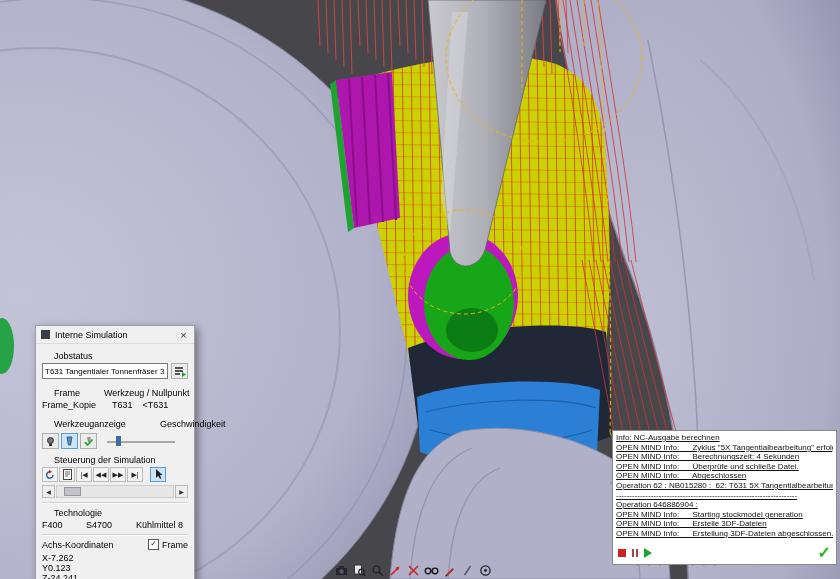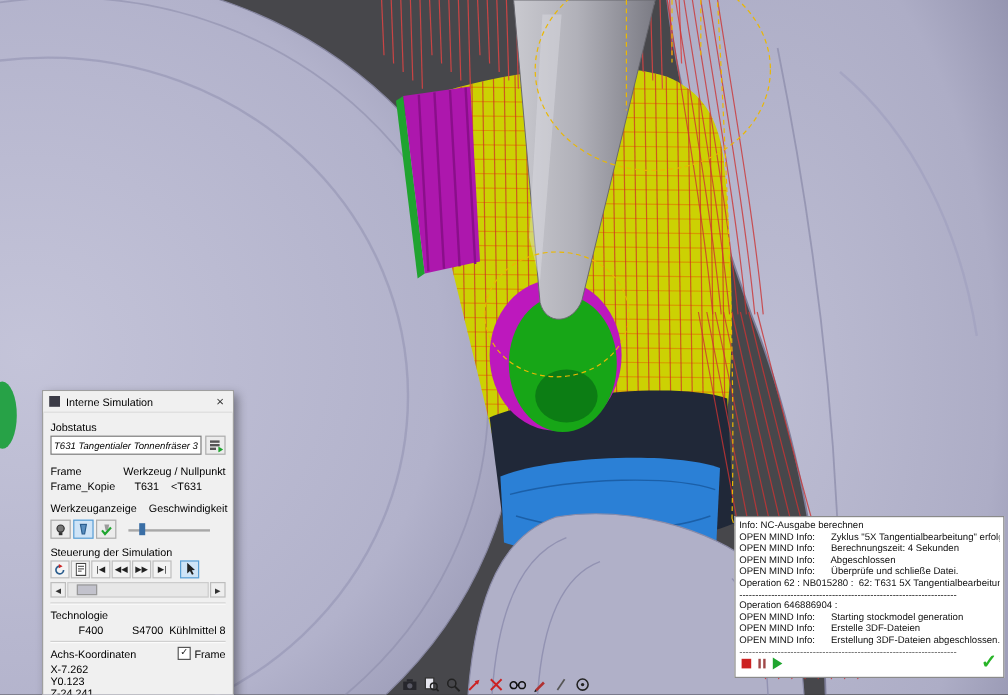--- a/index.html
+++ b/index.html
@@ -10,24 +10,24 @@
   
   .sim-dialog{position:absolute;left:35px;top:325px;width:158px;background:#f0f0f0;
       border:1px solid #9f9f9f;box-shadow:3px 3px 8px rgba(0,0,0,.4);
       font-size:9px;color:#000;}
   .titlebar{height:17px;display:flex;align-items:center;padding:0 3px;background:#f0f0f0;
       border-bottom:1px solid #dcdcdc;}
   .title-icon{width:9px;height:9px;background:#3b3b46;margin:0 2px;}
   .title-text{flex:1;margin-left:3px;font-size:9px;white-space:nowrap;}
   .close-btn{width:15px;text-align:center;font-size:11px;color:#333;}
   .dlg-body{padding:3px 6px 6px;}
-  .lbl{margin:4px 0 2px;white-space:nowrap;}
+  .lbl{margin:4px 12px 2px;white-space:nowrap;}
   .combo-row{display:flex;gap:3px;align-items:center;}
   .combo{flex:1;height:14px;background:#fff;border:1px solid #7a7a7a;display:flex;
-      align-items:center;padding:0 2px;font-size:8px;white-space:nowrap;overflow:hidden;font-style:italic;}
+      align-items:center;padding:0 2px;font-size:8px;white-space:nowrap;overflow:hidden;}
   .combo .arr{margin-left:auto;font-size:7px;color:#444;padding-left:2px;}
   .iconbtn{width:17px;height:16px;border:1px solid #adadad;background:#ececec;display:flex;
       align-items:center;justify-content:center;padding:0;box-sizing:border-box;}
   .iconbtn.pressed{background:#cfe4f7;border-color:#5a9fd4;}
   .cols{display:flex;}
   .c1{width:70px;}
   .c2{flex:1;white-space:nowrap;}
   .val-gap{display:inline-block;width:10px;}
   .toolrow{display:flex;align-items:center;margin-top:2px;}
   .tgl-group{display:flex;gap:2px;}
@@ -38,36 +38,36 @@
   .pbtn{min-width:16px;height:15px;border:1px solid #bdbdbd;background:#f3f3f3;font-size:7px;
       display:flex;align-items:center;justify-content:center;padding:0 1px;box-sizing:border-box;color:#222;}
   .pbtn.active{background:#cfe4f7;border-color:#5a9fd4;}
   .pb-spacer{width:5px;}
   .hscroll{display:flex;align-items:center;margin:2px 0 3px;height:13px;gap:1px;}
   .hs-btn{width:13px;height:13px;font-size:6px;border:1px solid #bdbdbd;background:#eee;
       display:flex;align-items:center;justify-content:center;box-sizing:border-box;color:#333;}
   .hs-track{flex:1;height:11px;background:#e7e7e7;border:1px solid #ccc;position:relative;}
   .hs-thumb{position:absolute;left:7px;top:1px;width:15px;height:7px;background:#c2c2cc;border:1px solid #999;}
   .sep{border-top:1px solid #d0d0d0;border-bottom:1px solid #fbfbfb;margin:4px 0 3px;}
-  .techrow{display:flex;margin-top:2px;text-align:right;}
+  .techrow{display:flex;margin-top:2px;}
   .techrow span{display:inline-block;}
   .t1{width:44px;} .t2{width:50px;} .t3{flex:1;}
   .axhead{display:flex;justify-content:space-between;align-items:center;margin-top:3px;}
   .chk{display:flex;align-items:center;gap:3px;}
   .chkbox{width:9px;height:9px;border:1px solid #555;background:#fff;font-size:8px;line-height:8px;
       text-align:center;color:#222;}
   .coords{display:flex;margin-top:3px;flex-direction:column;}
   .coords span{display:inline-block;}
   .x1{width:47px;} .x2{width:44px;} .x3{flex:1;}
 
   
   .log-panel{position:absolute;left:612px;top:430px;width:225px;height:135px;background:#fff;
       border:1px solid #8a8a8a;font-size:8px;color:#111;display:flex;flex-direction:column;
       box-sizing:border-box;}
-  .log-lines{flex:1;overflow:hidden;padding:2px 3px 0;}
+  .log-lines{flex:1;overflow:hidden;padding:2px 3px 0;text-decoration:underline;}
   .log-line{white-space:pre;line-height:9.6px;overflow:hidden;}
   .log-footer{height:17px;display:flex;align-items:center;gap:6px;padding:0 5px 3px;}
   .stop-icon{width:8px;height:8px;background:#cc2222;}
   .pause-icon{display:flex;gap:2px;height:8px;}
   .pause-icon i{display:block;width:2px;height:8px;background:#a04848;}
   .play-icon{width:0;height:0;border-left:8px solid #1fa52f;border-top:5px solid transparent;
       border-bottom:5px solid transparent;}
   .big-check{margin-left:auto;color:#28b428;font-size:16px;font-weight:bold;line-height:14px;}
 
   
@@ -386,22 +386,22 @@
         <span class="x3"></span>
       </div>
     </div>
   </div>
 
   <div class="log-panel">
     <div class="log-lines">
         <div class="log-line">Info: NC-Ausgabe berechnen</div>
         <div class="log-line">OPEN MIND Info:      Zyklus "5X Tangentialbearbeitung" erfolgreich beend</div>
         <div class="log-line">OPEN MIND Info:      Berechnungszeit: 4 Sekunden</div>
+        <div class="log-line">OPEN MIND Info:      Überprüfe und schließe Datei.</div>
         <div class="log-line">OPEN MIND Info:      Abgeschlossen</div>
-        <div class="log-line">OPEN MIND Info:      Überprüfe und schließe Datei.</div>
         <div class="log-line">Operation 62 : NB015280 :  62: T631 5X Tangentialbearbeitung Links</div>
         <div class="log-line">--------------------------------------------------------------------</div>
         <div class="log-line"></div>
         <div class="log-line">Operation 646886904 :</div>
         <div class="log-line">OPEN MIND Info:      Starting stockmodel generation</div>
         <div class="log-line">OPEN MIND Info:      Erstelle 3DF-Dateien</div>
         <div class="log-line">OPEN MIND Info:      Erstellung 3DF-Dateien abgeschlossen.</div>
         <div class="log-line">--------------------------------------------------------------------</div>
       </div>
     <div class="log-footer">

